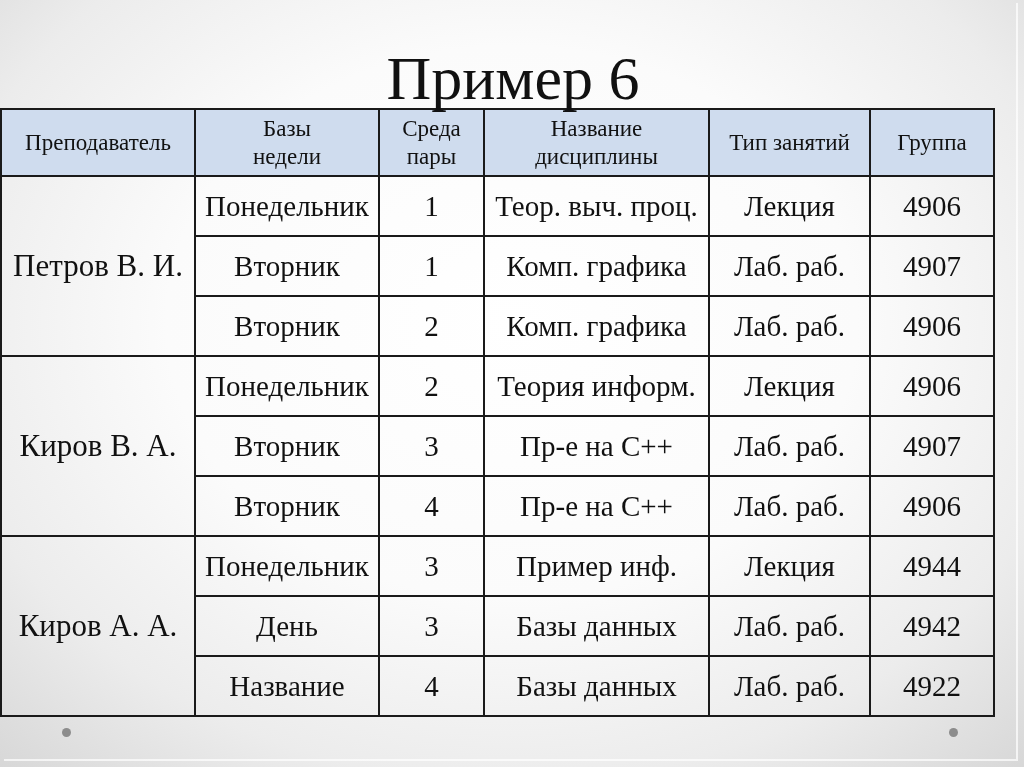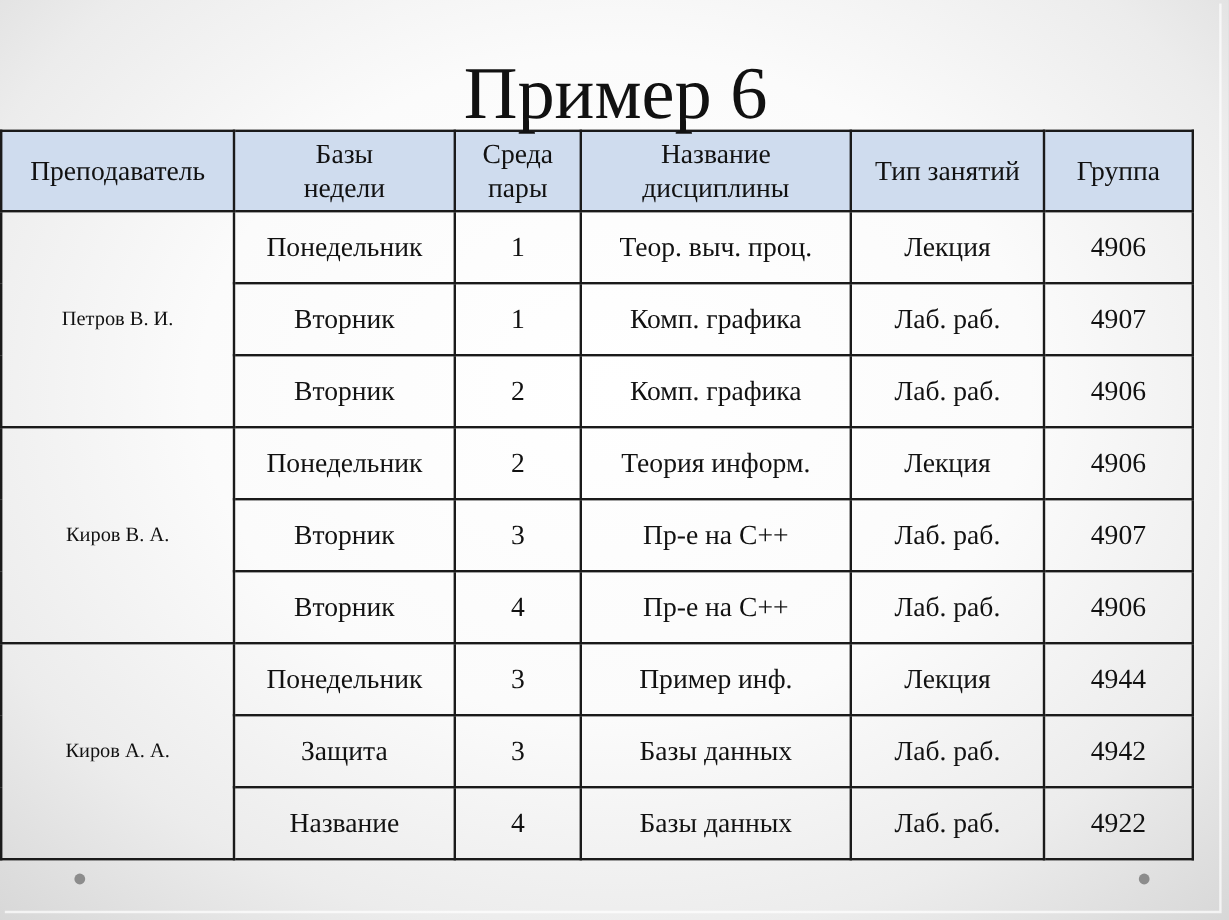--- a/index.html
+++ b/index.html
@@ -51,36 +51,36 @@
       table-layout: fixed;
       z-index: 1;
     }
     table.schedule th,
     table.schedule td {
       border: 2px solid #1a1a1a;
       text-align: center;
       vertical-align: middle;
       padding: 0;
       font-weight: normal;
-      font-size: 23px;
+      font-size: 29px;
       line-height: 28px;
       color: #111;
       background: transparent;
     }
     table.schedule thead th {
       background: #cfdcee;
       height: 65px;
       font-size: 23px;
       line-height: 28px;
     }
     table.schedule tbody td {
       height: 58px;
     }
     table.schedule tbody td.teacher {
-      font-size: 17px;
+      font-size: 31px;
     }
     .hdr-line { display: block; }
     .dot {
       position: absolute;
       width: 9px; height: 9px;
       border-radius: 50%;
       background: #8c8c8c;
       z-index: 3;
     }
   </style>
@@ -176,21 +176,21 @@
 
     <tr>
       <td class="teacher" rowspan="3">Киров А. А.</td>
       <td>Понедельник</td>
       <td>3</td>
       <td>Пример инф.</td>
       <td>Лекция</td>
       <td>4944</td>
     </tr>
     <tr>
-      <td>Защита</td>
+      <td>День</td>
       <td>3</td>
       <td>Базы данных</td>
       <td>Лаб. раб.</td>
       <td>4942</td>
     </tr>
     <tr>
       <td>Название</td>
       <td>4</td>
       <td>Базы данных</td>
       <td>Лаб. раб.</td>

